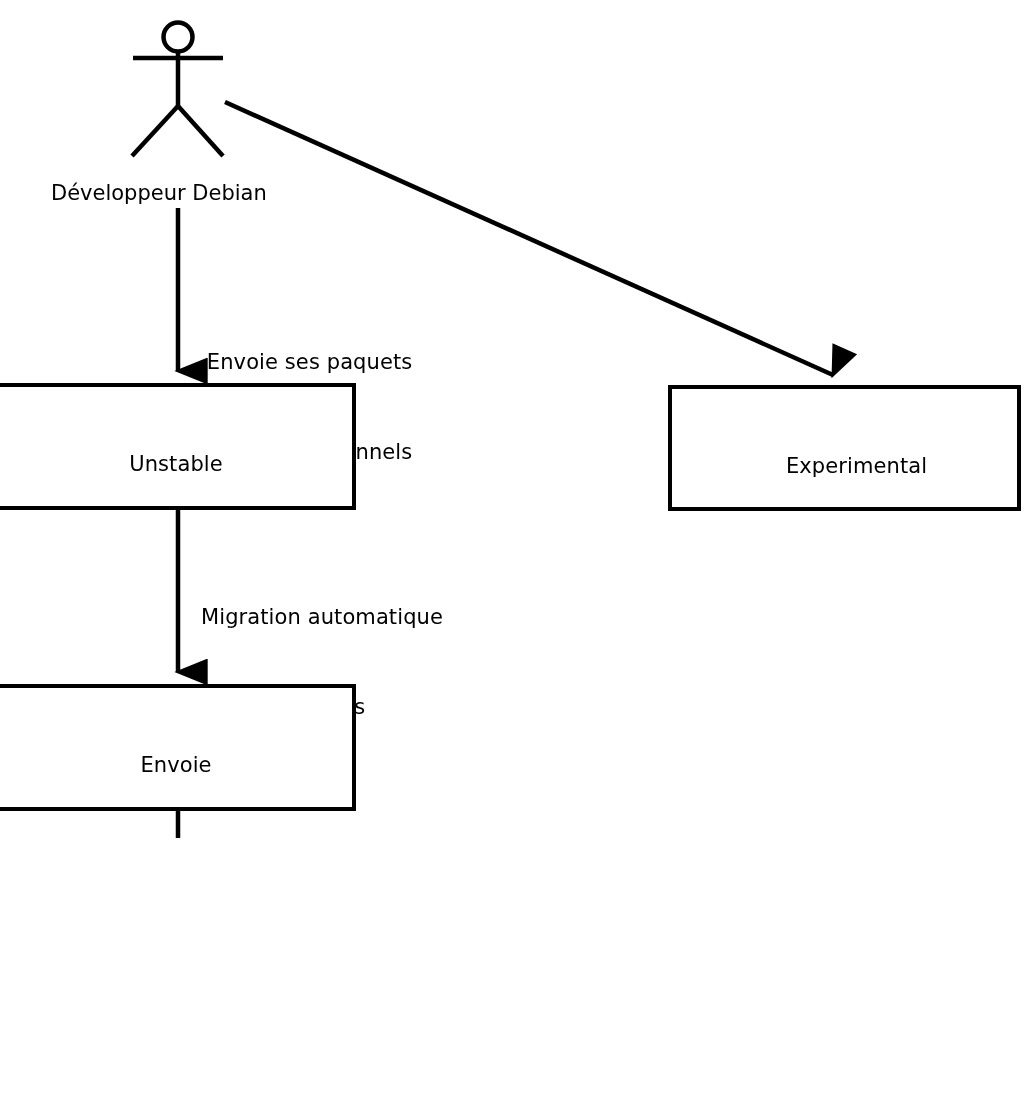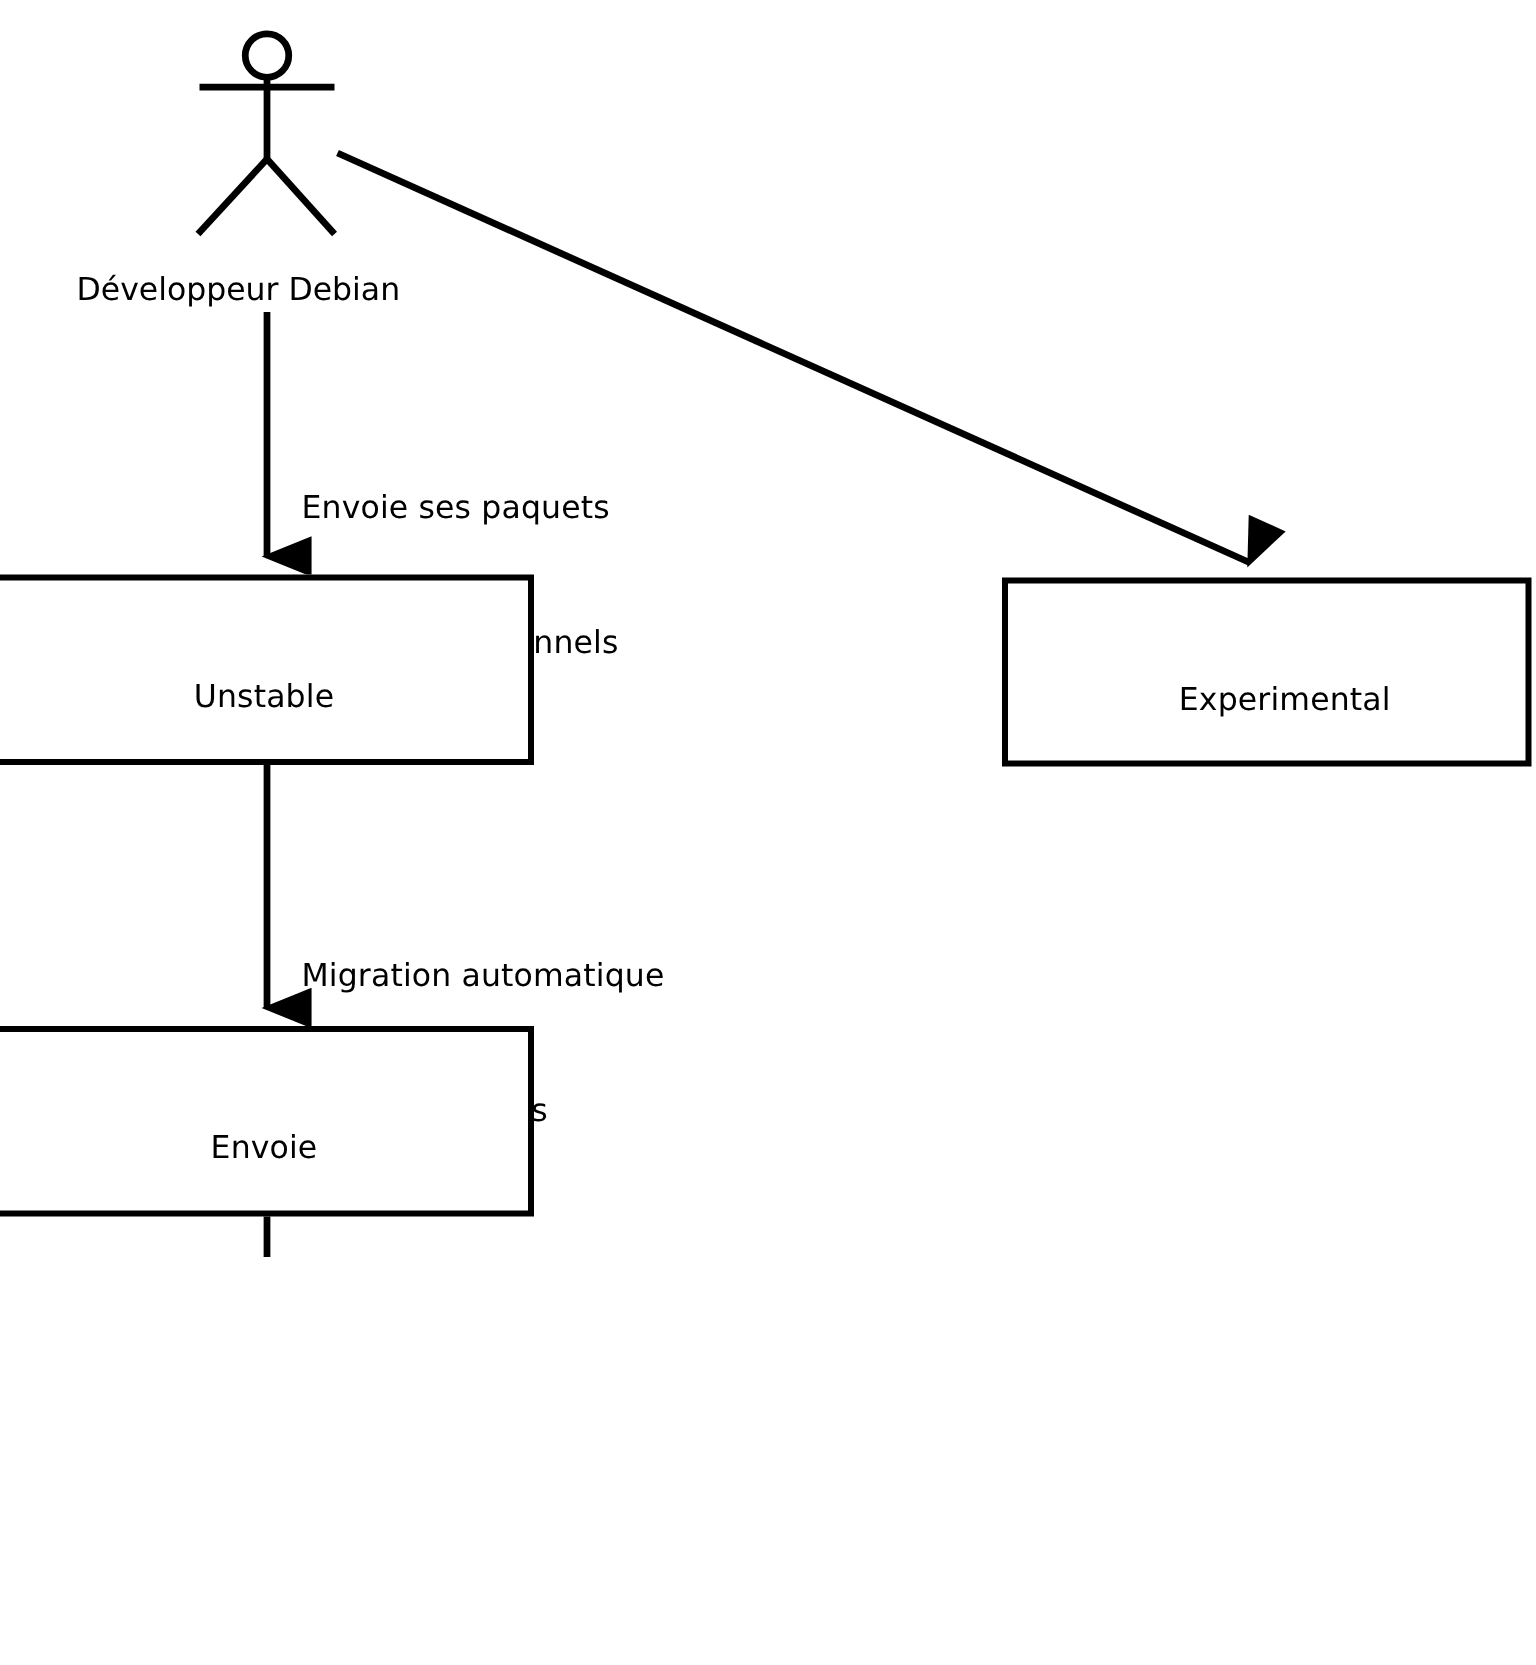--- a/index.html
+++ b/index.html
@@ -90,26 +90,26 @@
     <line x1="178" y1="509" x2="178" y2="672" stroke="#000000" stroke-width="4.5" marker-end="url(#arrowhead-down)"></line>
 
     <line x1="178" y1="810" x2="178" y2="973" stroke="#000000" stroke-width="4.5" marker-end="url(#arrowhead-down)"></line>
   </svg>
 
   <div class="actor-label" style="left:51px; top:180px;">Développeur Debian</div>
 
   <div class="edge-label" style="left:640px; top:102px; text-align:left;">
   </div>
 
-  <div class="edge-label" style="left:201px; top:263px;">
+  <div class="edge-label" style="left:201px; top:287px;text-align:right;">
     <div>Envoie ses paquets</div>
     <div>Debian fonctionnels</div>
   </div>
 
-  <div class="edge-label" style="left:201px; top:575px;">
+  <div class="edge-label" style="left:201px; top:542px;">
     <div>Migration automatique</div>
     <div>sous conditions</div>
   </div>
 
   <div class="edge-label" style="left:201px; top:876px;">
     <div>par le « Release Manager »</div>
   </div>
 
   <div class="stage-box" style="left:-4px; top:383px; width:360px; height:127px;">
     <span class="stage-label">Unstable</span>

